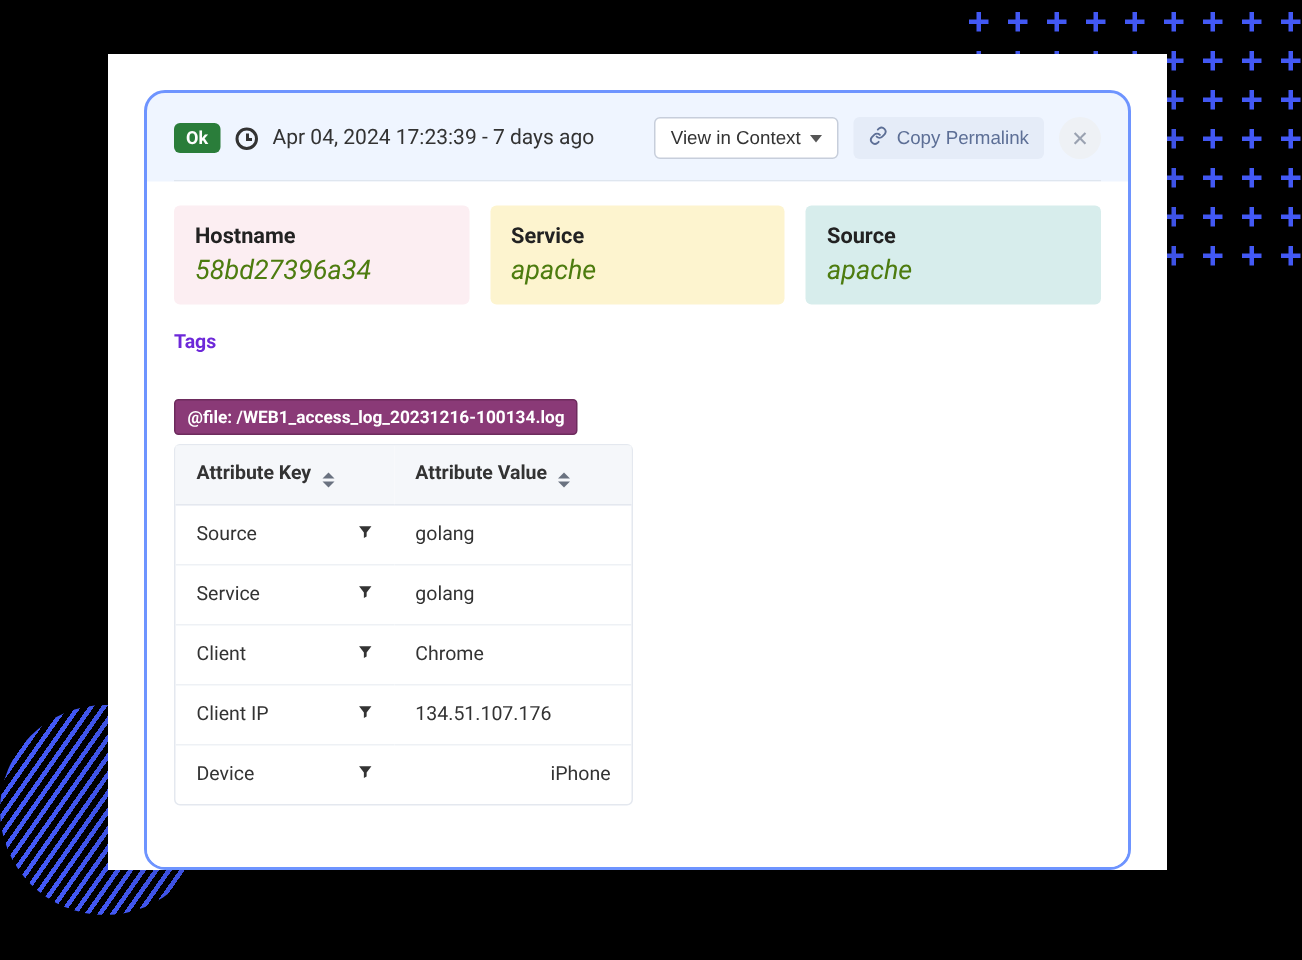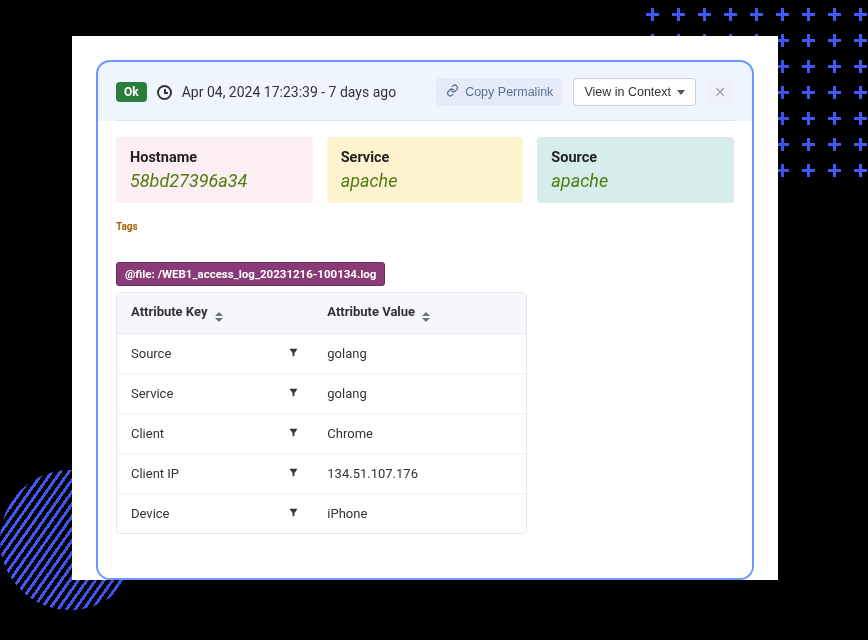--- a/index.html
+++ b/index.html
@@ -165,56 +165,56 @@
     border-radius:4px;
   }
   .info-card .label { font-weight:700; font-size:14.5px; color:#222; margin-bottom:4px;}
   .info-card .value { font-size:18px; color:#4d7c0f;font-style:italic;}
   .c-pink   { background:#fceef2; }
   .c-yellow { background:#fdf4cf; }
   .c-teal   { background:#d7edec; }
 
   
   .section-title {
-    font-weight:700; color:#a16207; font-size:10px;
+    font-weight:700; color:#6d28d9; font-size:13px;
     margin-top:18px; margin-bottom:6px;
   }
   .tag-pill {
     display:inline-block;
     background:#8a3a77;
     color:#fff;
     font-size:11.5px;
     font-weight:700;
     padding:4px 8px;
     border-radius:3px;
     border:1px solid #6d2b5d;
     margin-top:24px;
   }
 
   
   .table-wrap {
     background:#fff;
     border:1px solid #e4e8ef;
     border-radius:4px;
     margin-top:6px;
-    width: 411px;
+    width: 306px;
   }
   table { width:100%; border-collapse:collapse; font-size:13px; color:#333;}
   thead th {
     background:#f5f7fa;
     text-align:left;
     padding:11px 14px;
     border-bottom:1px solid #e4e8ef;
     font-weight:700;
   }
   tbody td {
     padding:12px 14px;
     border-bottom:1px solid #eef1f5;
   }
-  tbody tr:last-child td { border-bottom:none; }
+  tbody tr:last-child td { border-bottom:none;text-align:right; }
   .key-cell {
     display:flex; justify-content:space-between; align-items:center;
   }
   .filter-icon svg{ width:11px;height:11px; fill:#333;}
   .sort-icon {
     display:inline-flex; flex-direction:column; margin-left:4px; line-height:0;
   }
   .sort-icon::before,
   .sort-icon::after {
     content:"";
@@ -301,34 +301,34 @@
   </div>
 <div class="hatch-circle"></div>
 
 <div class="outer-card">
   <div class="panel">
 
     <div class="toolbar">
       <span class="badge-ok">Ok</span>
       <span class="clock-icon"></span>
       <span class="timestamp">Apr 04, 2024 17:23:39 - 7 days ago</span>
+
+      <button class="btn btn-context">
+        <span>View in Context</span>
+        <span class="chevron-down"></span>
+      </button>
 
       <button class="btn btn-copy">
         <span class="link-icon">
           <svg viewBox="0 0 24 24" fill="none" stroke="#5d6f96" stroke-width="2.3" stroke-linecap="round">
             <path d="M10 13a5 5 0 0 0 7 0l3-3a5 5 0 0 0-7-7l-1.5 1.5"></path>
             <path d="M14 11a5 5 0 0 0-7 0l-3 3a5 5 0 0 0 7 7l1.5-1.5"></path>
           </svg>
         </span>
         <span>Copy Permalink</span>
-      </button>
-
-      <button class="btn btn-context">
-        <span>View in Context</span>
-        <span class="chevron-down"></span>
       </button>
 
       <button class="btn-close">
         <span>✕</span>
       </button>
     </div>
 
     <div class="panel-inner-white">
 
       <div class="info-row">

